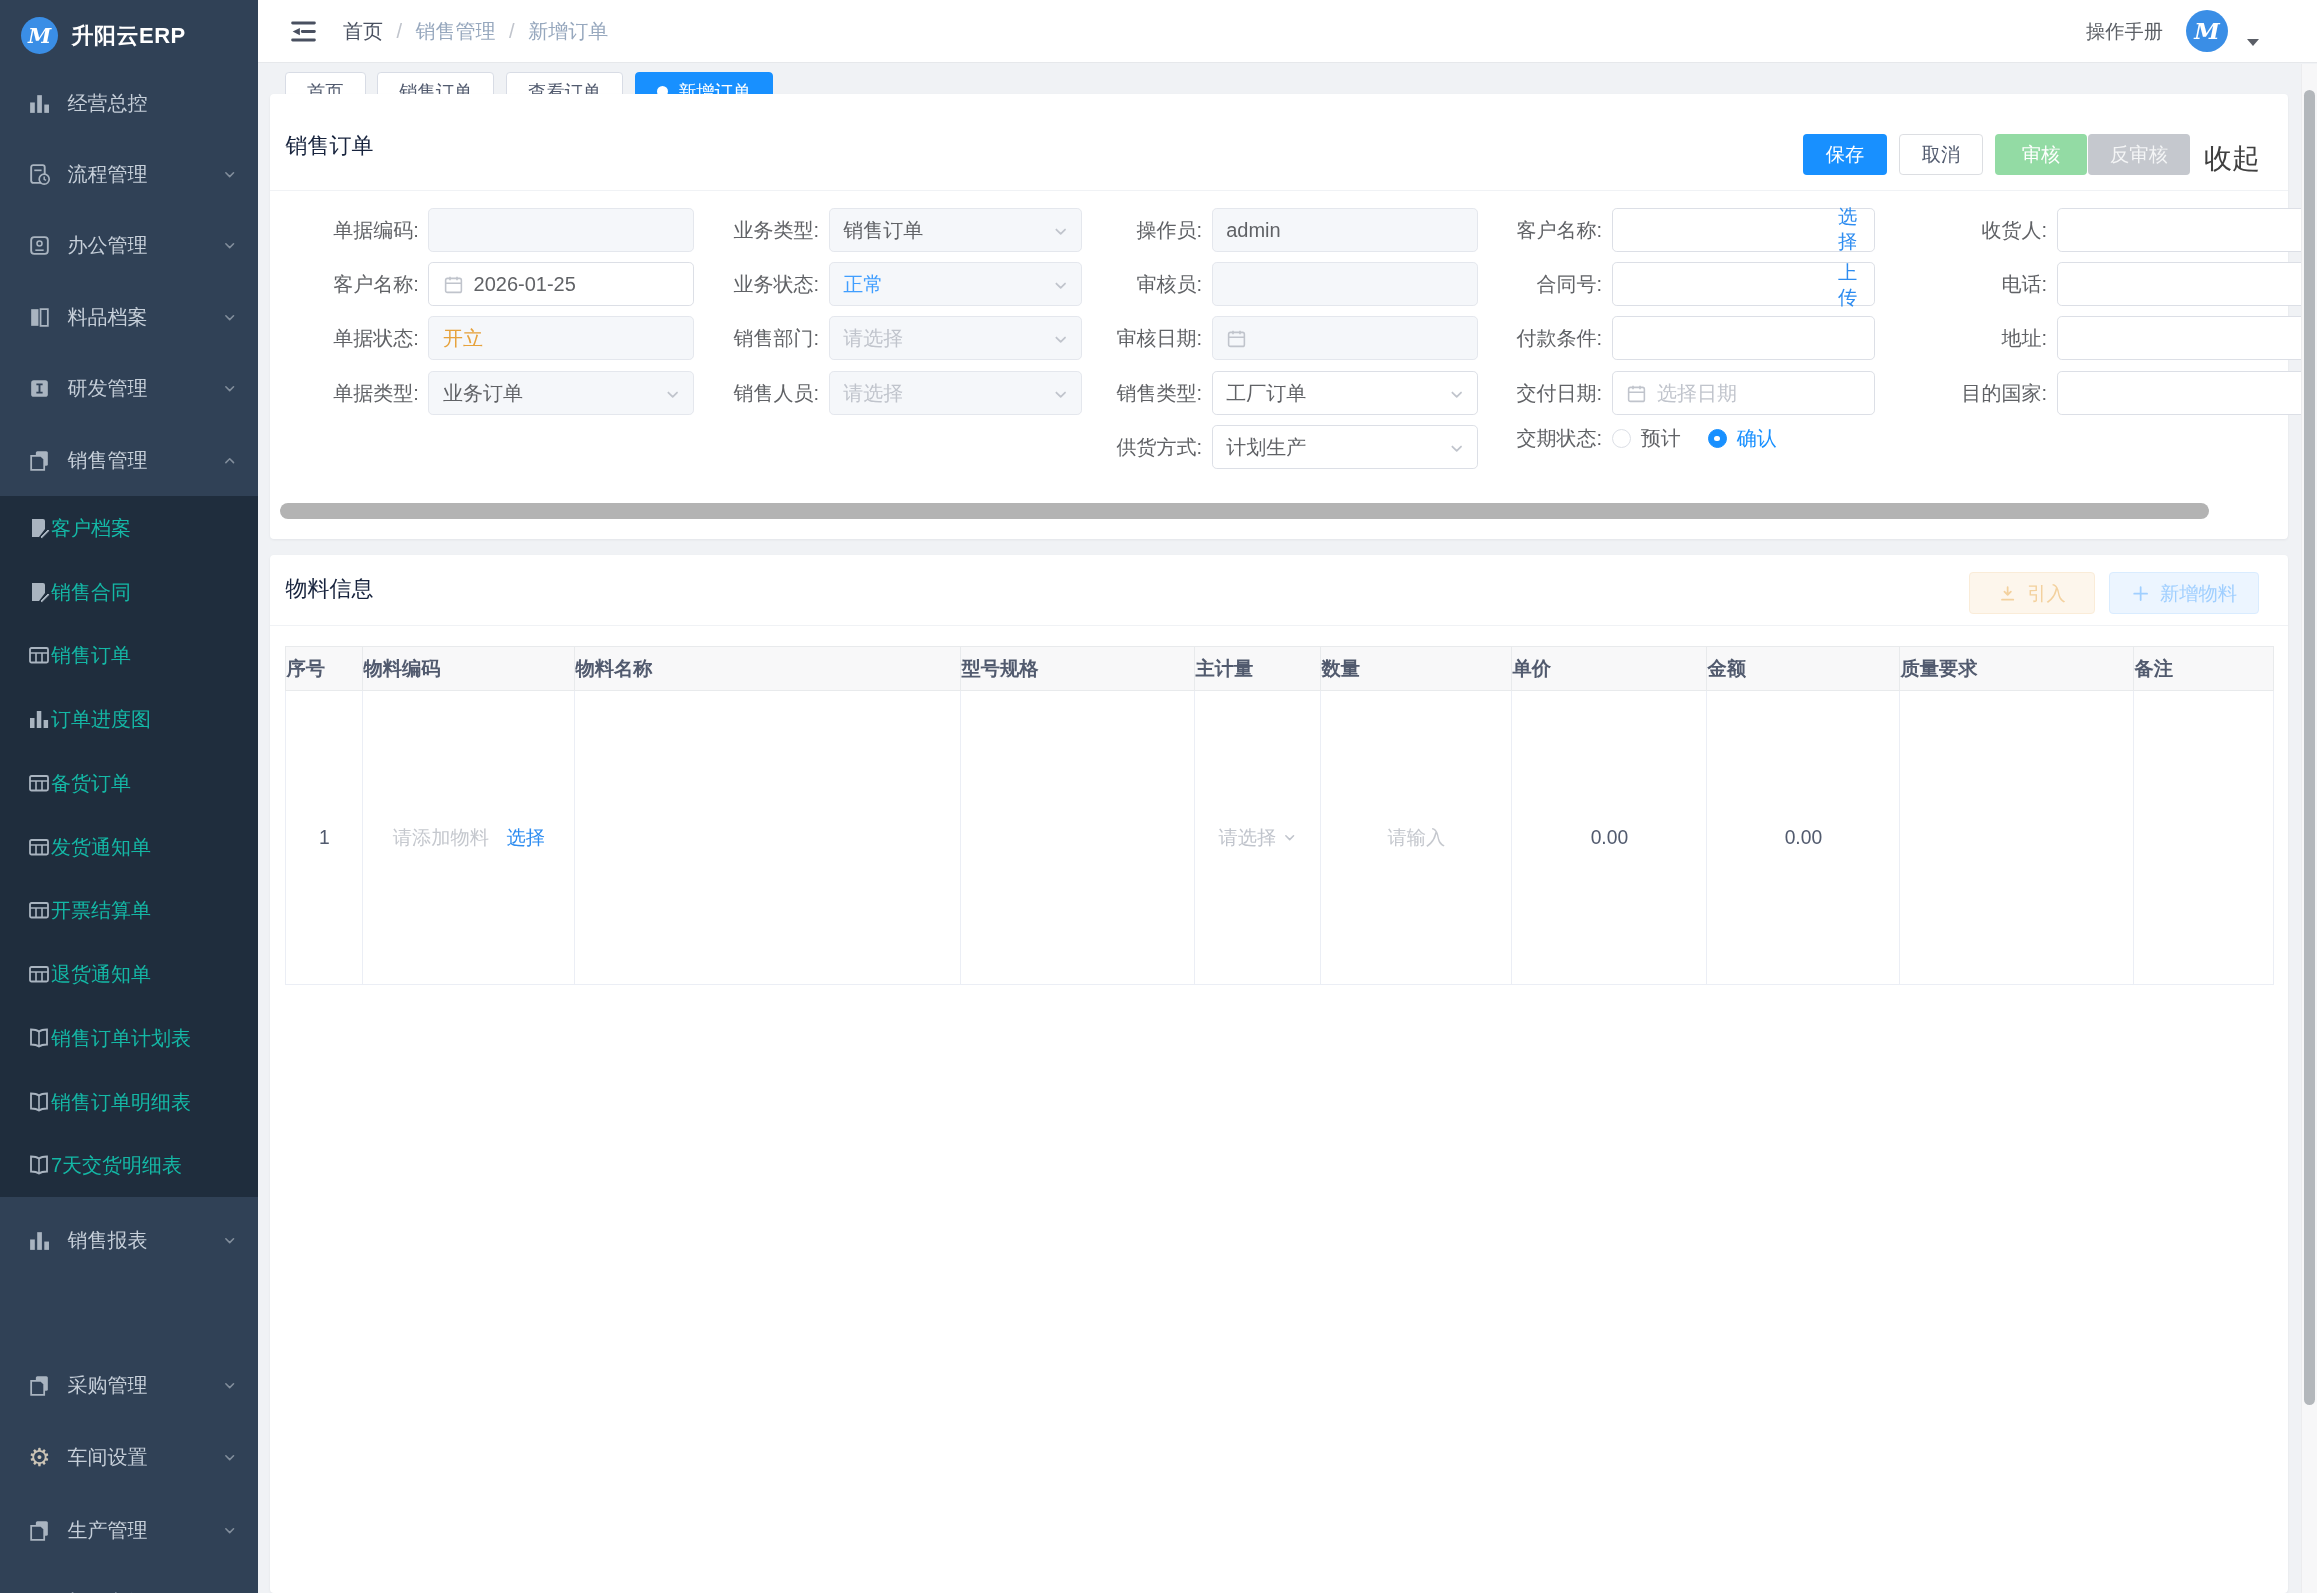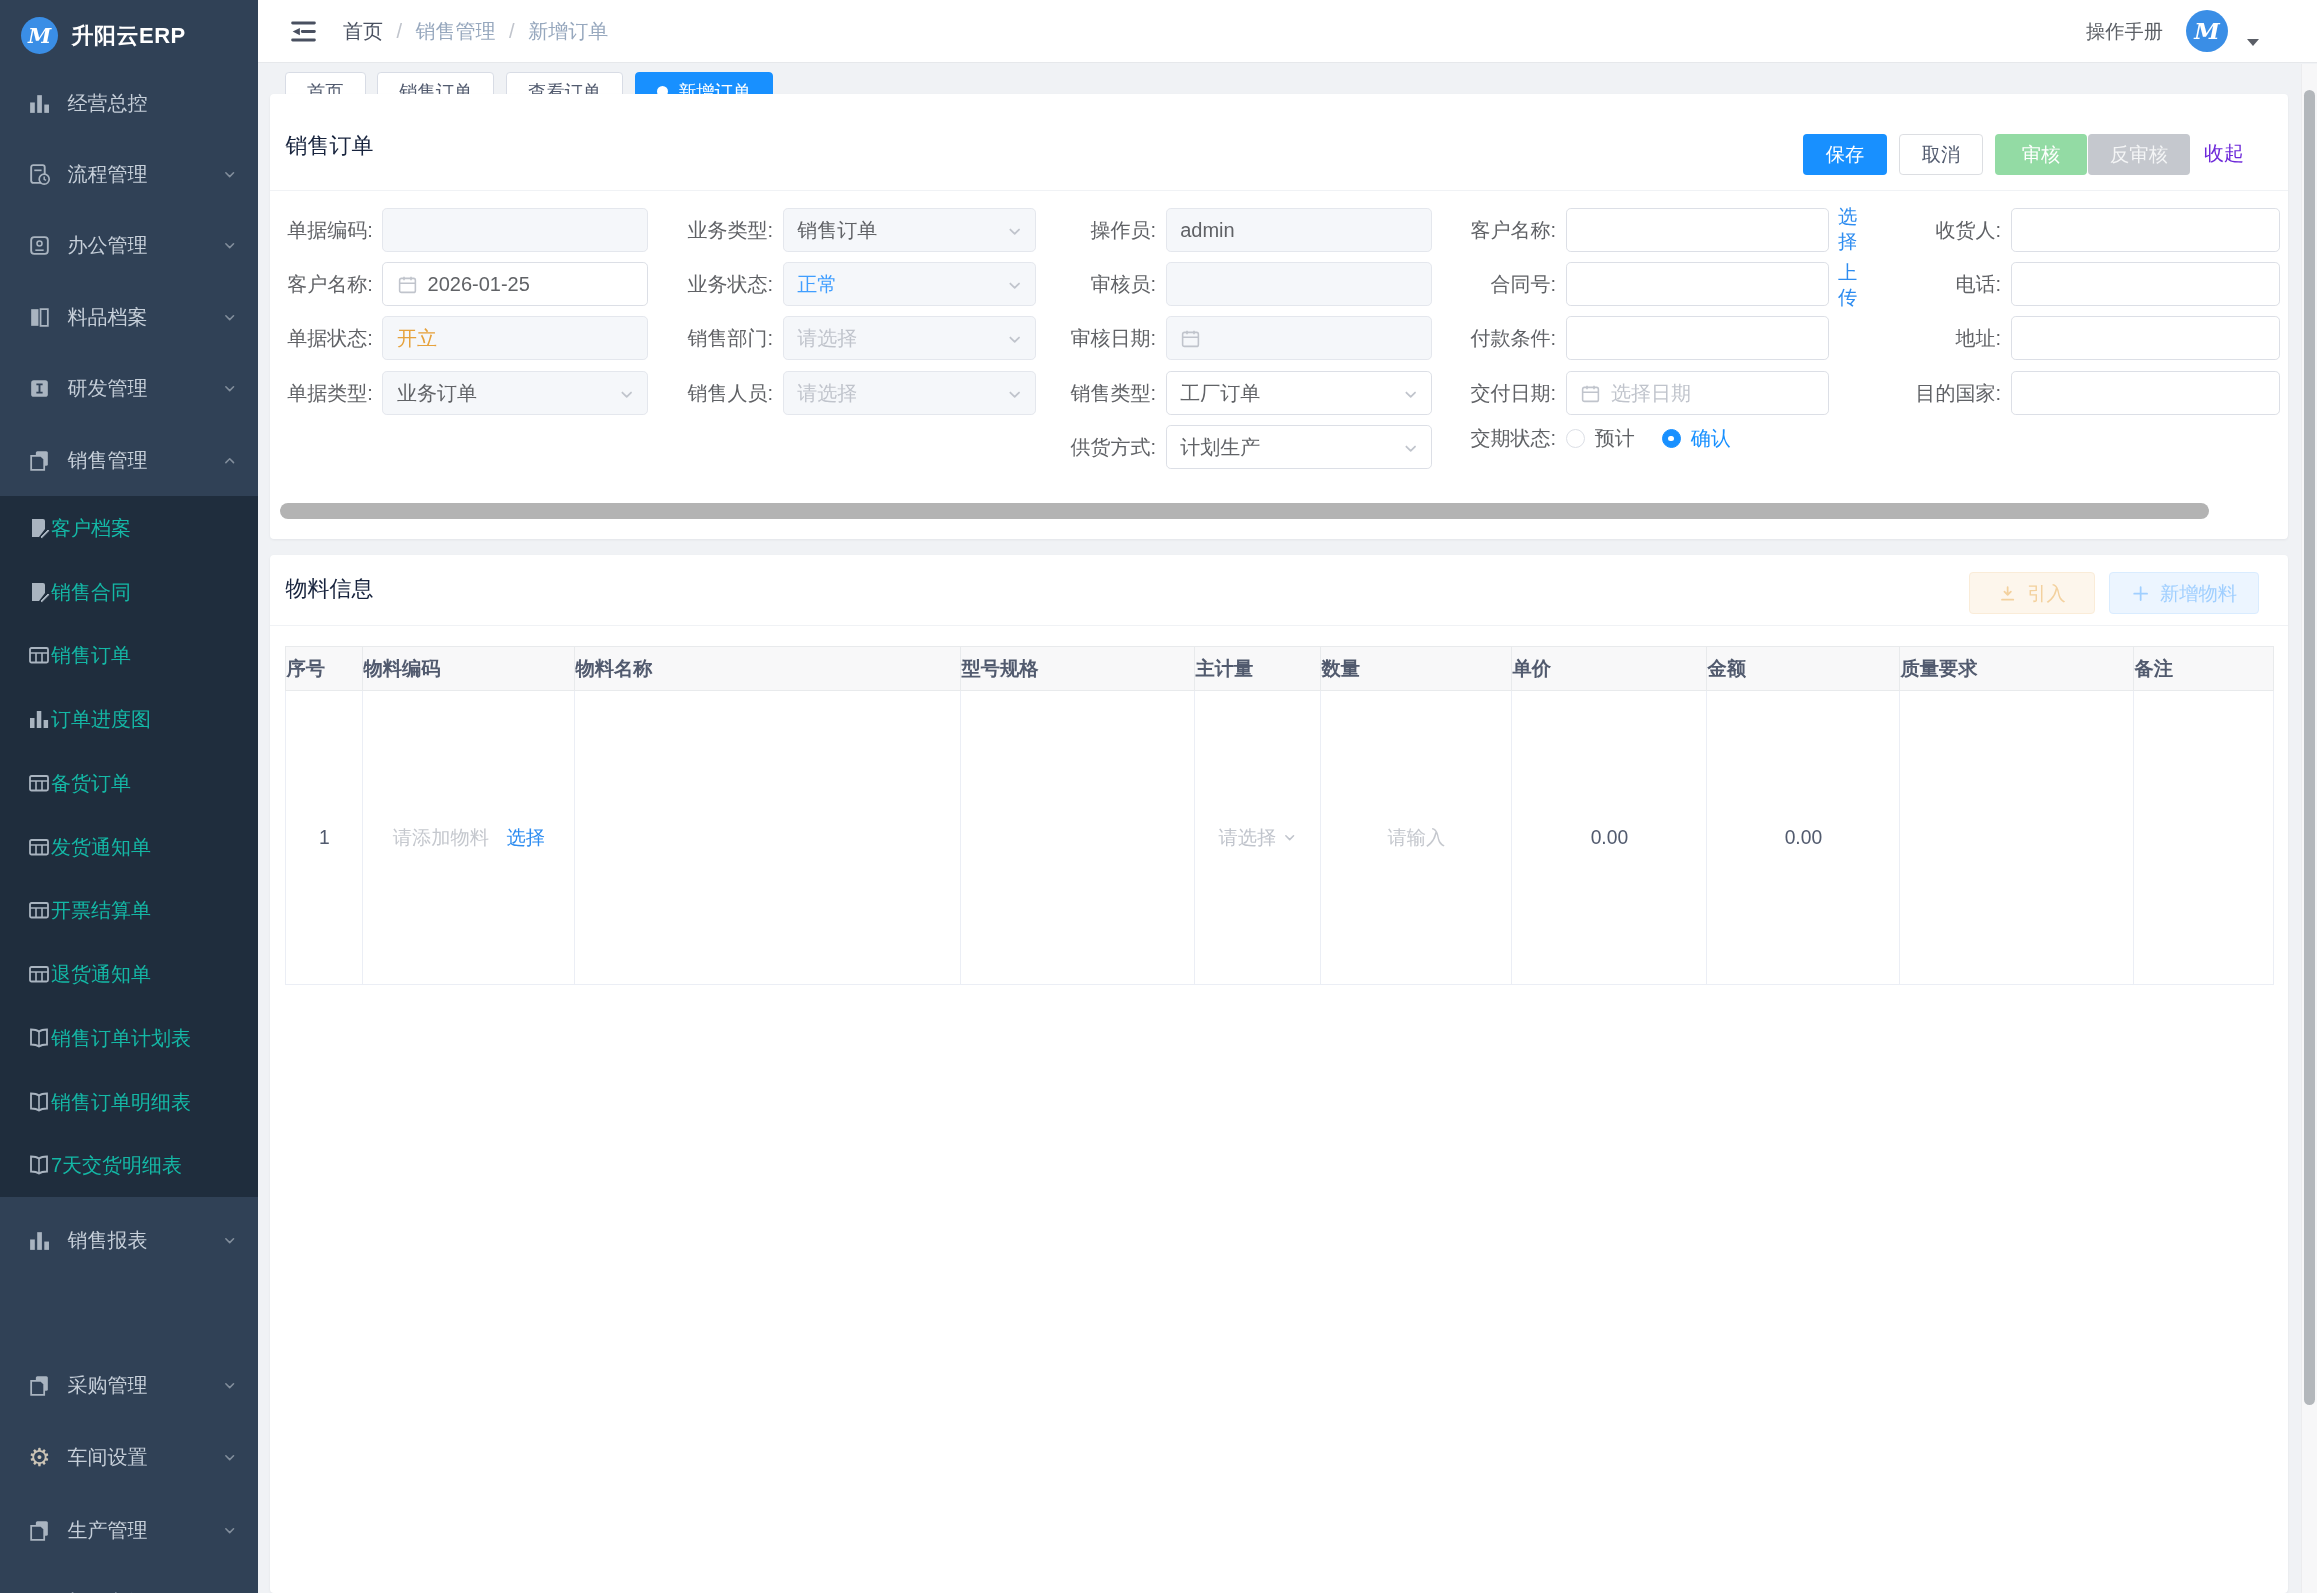--- a/index.html
+++ b/index.html
@@ -46,24 +46,24 @@
   .card.mat-card { left:270px; top:555px; width:2018px; height:1038px; }
   .card-title { position:absolute; left:15.4px; font-size:22px; color:#17233d; font-weight:500; }
   .form-card .card-title { top:37px; }
   .form-divider { position:absolute; left:0; top:96px; width:2018px; border-top:1px solid #f0f2f5; }
 
   .btn { position:absolute; height:41px; border-radius:3.9px; font-size:19.3px; display:flex; align-items:center; justify-content:center; cursor:pointer; border:1px solid transparent; }
   .btn-save { left:1533px; top:40px; width:84px; background:#1890ff; color:#fff; }
   .btn-cancel { left:1629px; top:40px; width:84px; background:#fff; border-color:#dcdee2; color:#515a6e; }
   .btn-audit { left:1725px; top:40px; width:92px; background:#93dba4; color:#ffffff; }
   .btn-unaudit { left:1818px; top:40px; width:102px; background:#c5c8ce; color:#f4f5f6; }
-  .link-collapse { position:absolute; left:1934px; top:46px; color:#6d28d9; font-size:20px; cursor:pointer; }
+  .link-collapse { position:absolute; left:1934px; top:46px; color:#404040; font-size:28px; cursor:pointer; }
 
   
-  .field { position:absolute; display:flex; align-items:center; }
+  .field { position:absolute; display:flex; align-items:center;margin-left:46px; }
   .flabel { font-size:20px; color:#606266; text-align:right; flex:none; }
   .fbox { position:relative; height:44px; border:1px solid #dcdfe6; border-radius:4.8px; background:#fff; margin-left:9.7px; display:flex; align-items:center; padding:0 13.5px; flex:none; }
   .fbox.gray { background:#f5f7fa; border-color:#e4e7ed; }
   .fbox .val { font-size:20px; color:#606266; }
   .fbox .val.blue { color:#409eff; }
   .fbox .val.orange { color:#e6a23c; }
   .fbox .ph { font-size:20px; color:#c0c4cc; }
   .chev-ico { position:absolute; right:11.6px; top:13.5px; width:17.4px; height:17.4px; color:#c0c4cc; }
   .cal-ico { width:21px; height:21px; color:#c0c4cc; margin-right:9.7px; flex:none; }
   .vlink { position:absolute; width:23px; color:#2d8cf0; font-size:19.3px; line-height:25px; word-break:break-all; cursor:pointer; }

